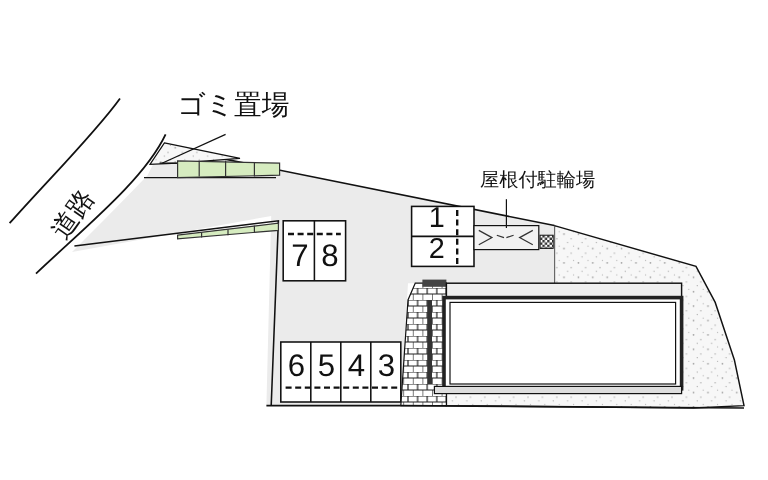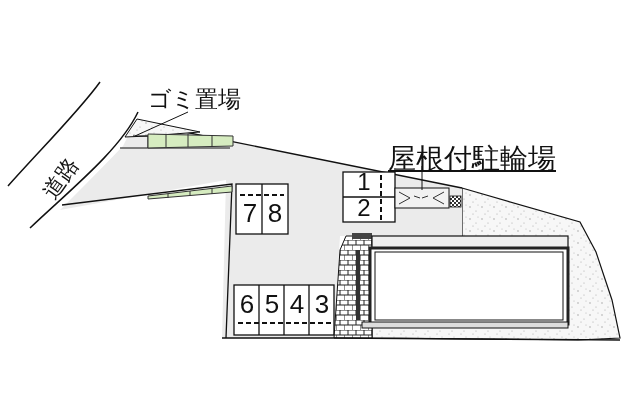--- a/index.html
+++ b/index.html
@@ -1,21 +1,21 @@
 <!DOCTYPE html>
 <html><head>
 <meta charset="utf-8">
 <style>
   html, body { margin: 0; padding: 0; background: #ffffff; }
   body { width: 640px; height: 400px; position: relative; overflow: hidden;
          font-family: "DejaVu Sans", sans-serif; }
   #site { position: absolute; left: 0; top: 0; }
   .lbl { position: absolute; color: #111; white-space: nowrap; }
-  .lbl-garbage { left: 148px; top: 84px; font-size: 23px; letter-spacing: 0px; }
-  .lbl-bike { left: 388px; top: 140px; font-size: 28px; text-decoration: underline; }
+  .lbl-garbage { left: 148px; top: 72px; font-size: 23px; letter-spacing: 0px; }
+  .lbl-bike { left: 400px; top: 140px; font-size: 16px; }
   .lbl-road { left: 28px; top: 140px; font-size: 22px; transform: rotate(-55deg); transform-origin: left top; }
   .num { position: absolute; font-family: "Liberation Sans", sans-serif; font-size: 26px; color: #111; text-align: center; }
 </style>
 </head>
 <body>
 
 <svg id="site" width="640" height="400" viewBox="0 0 640 400" xmlns="http://www.w3.org/2000/svg">
   <defs>
     <pattern id="dots" width="12" height="12" patternUnits="userSpaceOnUse">
       <rect width="12" height="12" fill="#f7f7f7"></rect>

